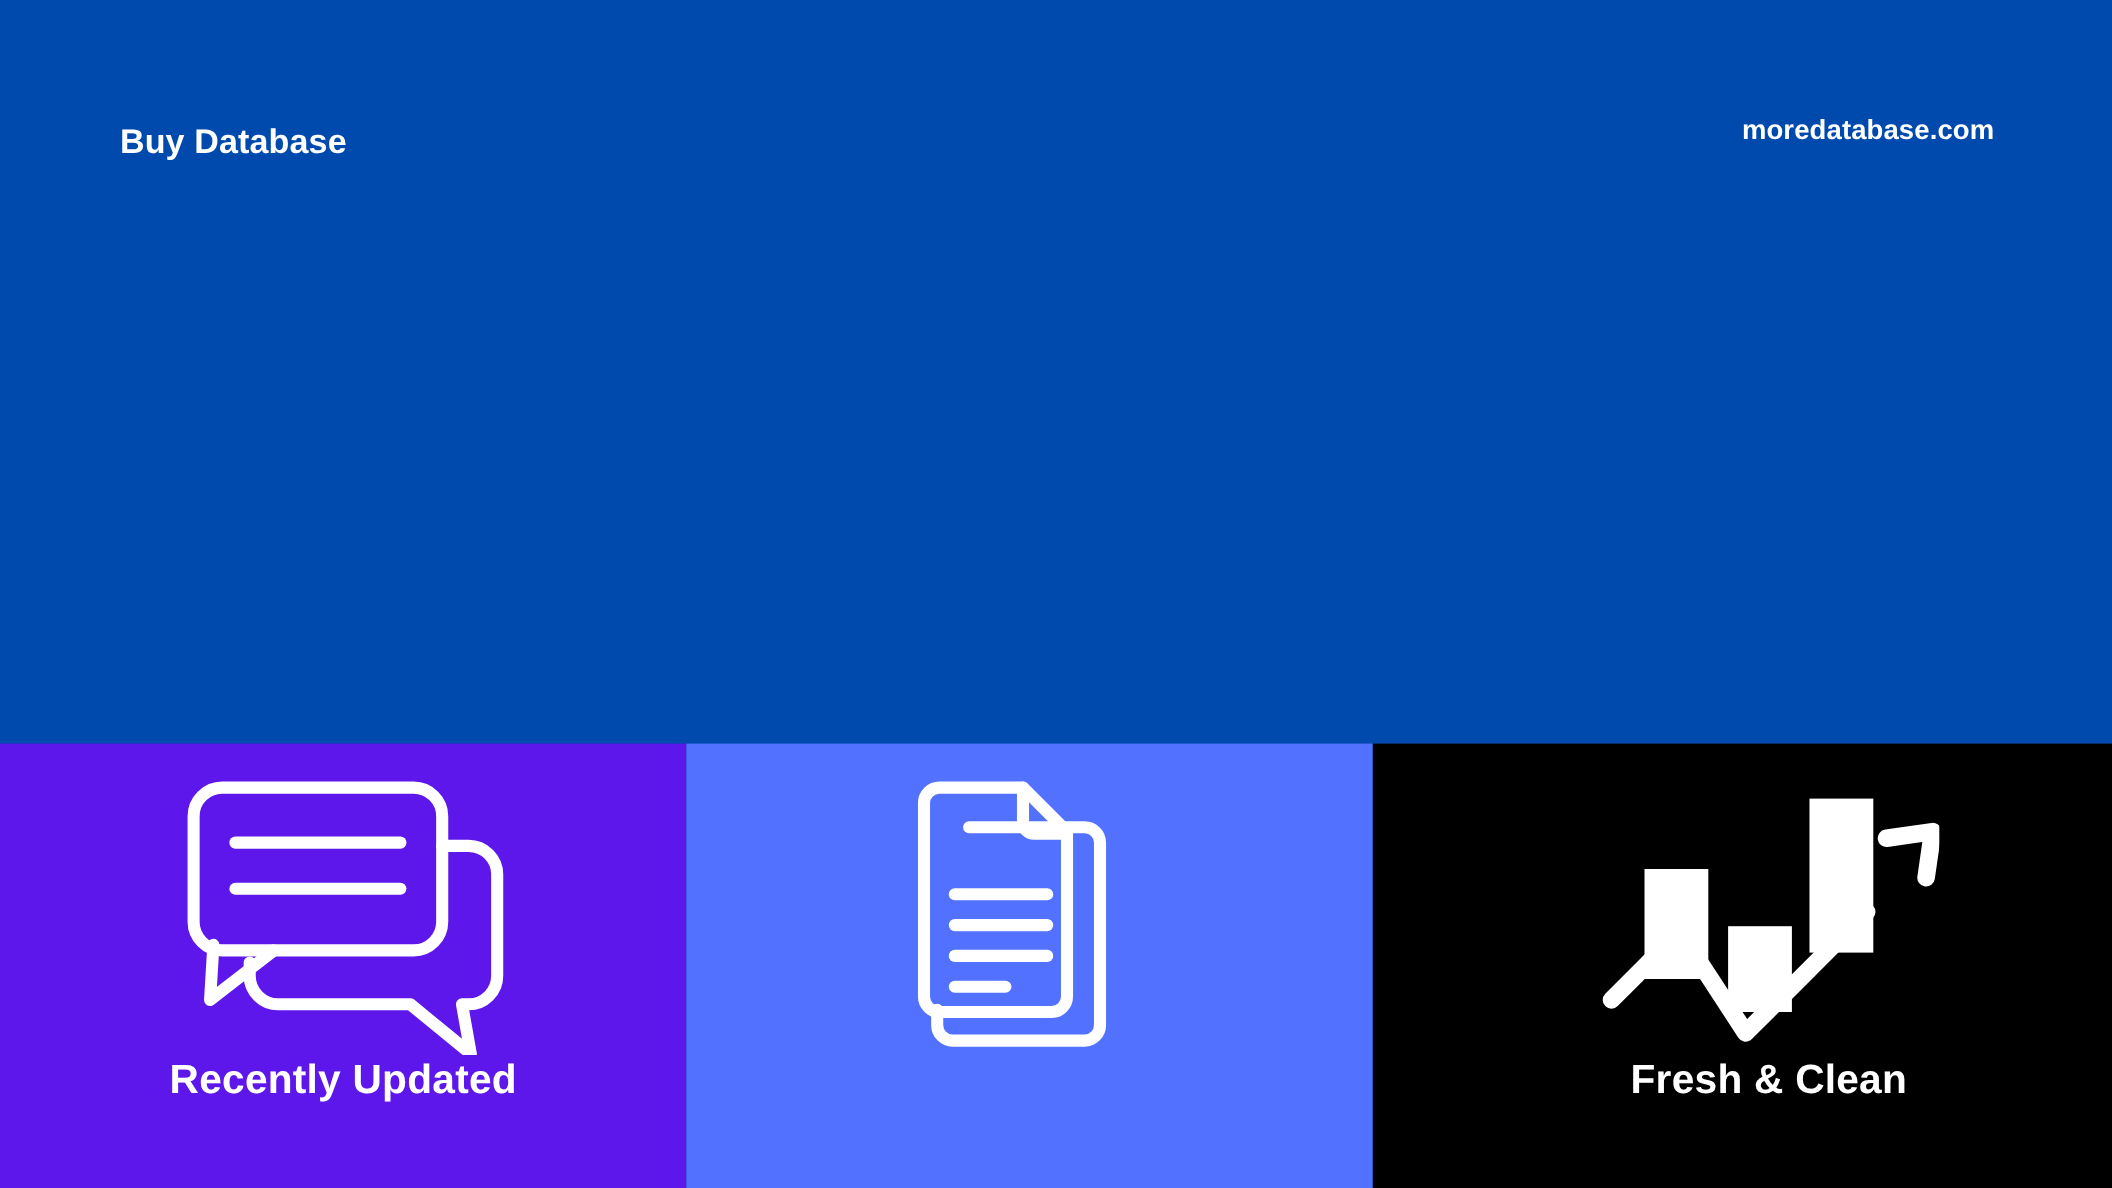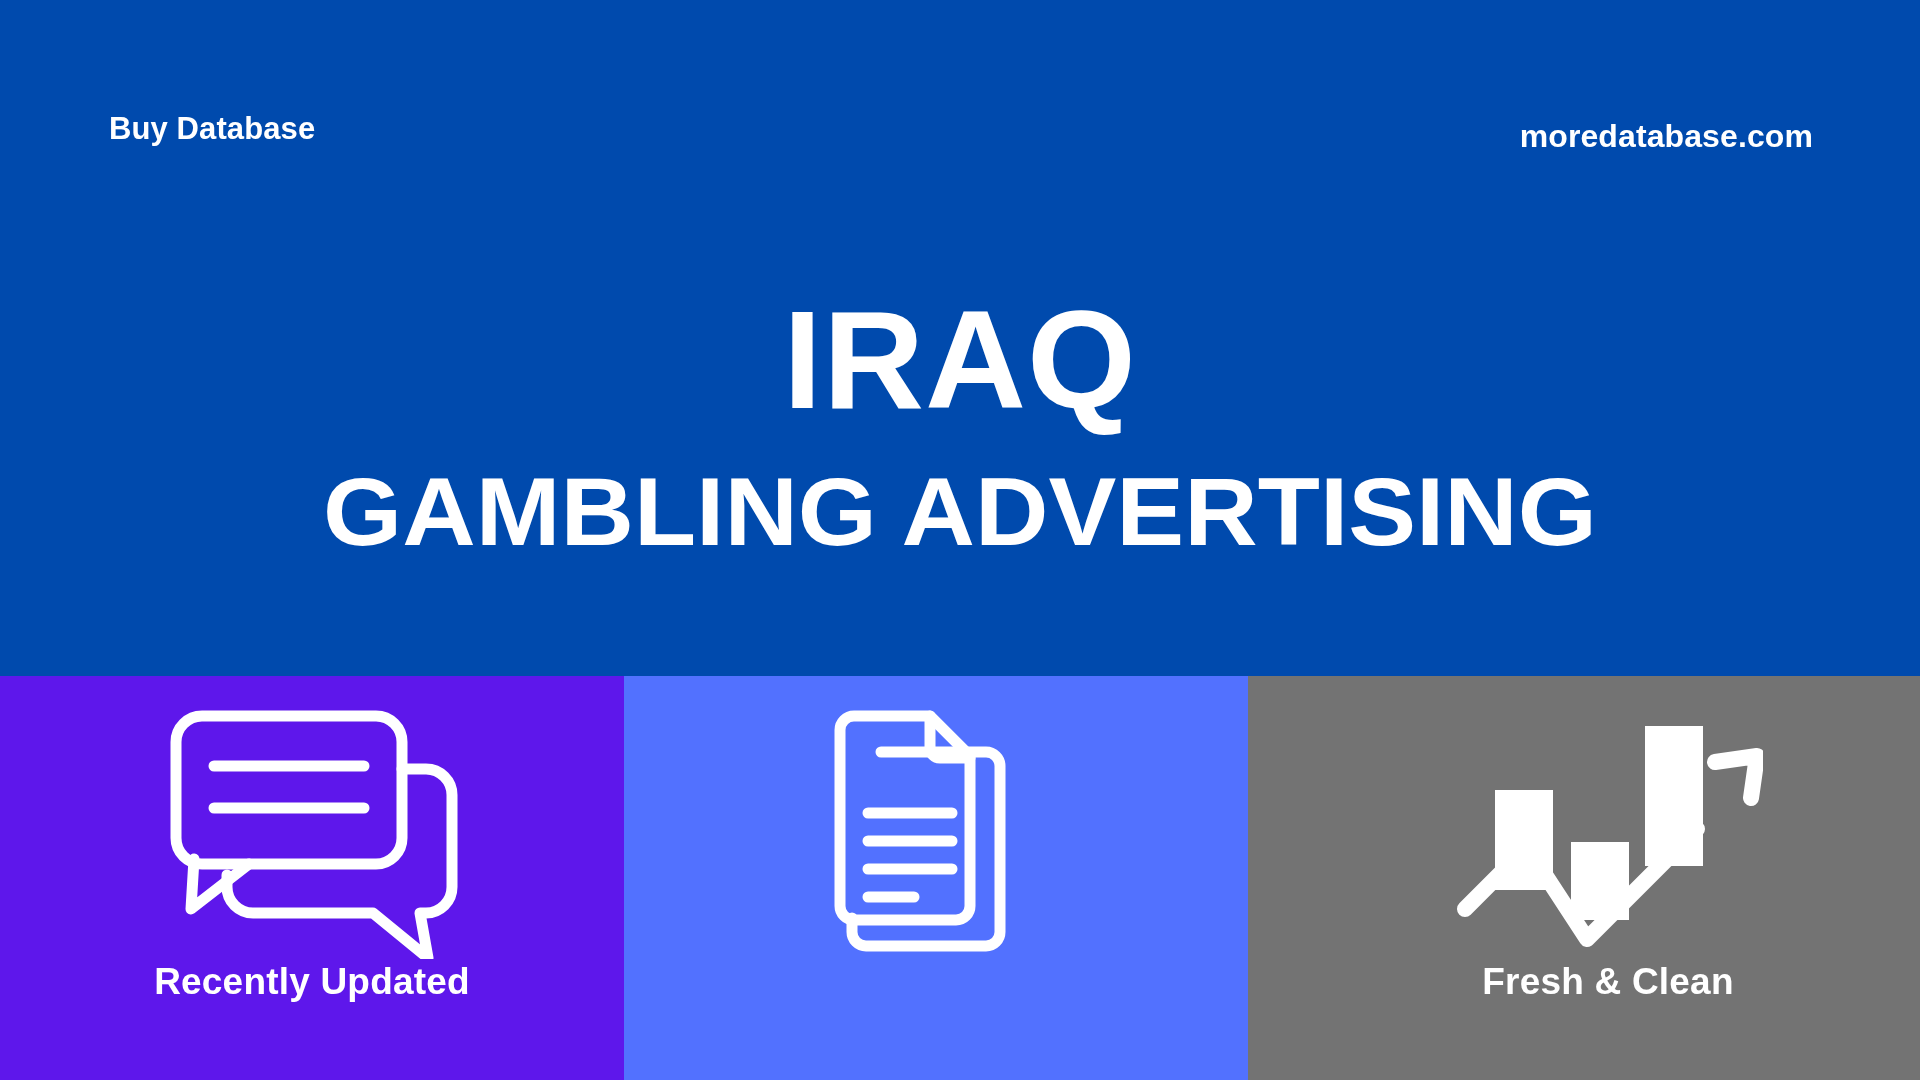--- a/index.html
+++ b/index.html
@@ -37,22 +37,22 @@
     font-size: 31px;
     font-weight: bold;
     color: #ffffff;
     letter-spacing: 0.1px;
     white-space: nowrap;
   }
 
   .brand-right {
     position: absolute;
     right: 107px;
-    top: 118px;
-    font-size: 32px;
+    top: 104px;
+    font-size: 25px;
     font-weight: bold;
     color: #ffffff;
     letter-spacing: 0.1px;
     white-space: nowrap;
   }
 
   .title-block {
     position: absolute;
     left: 0;
     right: 0;
@@ -93,21 +93,21 @@
     position: relative;
     display: flex;
     flex-direction: column;
     align-items: center;
     justify-content: flex-start;
     overflow: hidden;
   }
 
   .panel-0 { width: 640px;  background: #5E17EB; }
   .panel-1 { width: 640px;  background: #5271FF; }
-  .panel-2 { width: 640px;  background: #737373; padding-left: 48px; }
+  .panel-2 { width: 640px;  background: #000000; padding-left: 48px; }
 
   .panel-icon {
     margin-top: 28px;
     height: 255px;
     display: flex;
     align-items: center;
     justify-content: center;
   }
 
   .panel-label {
@@ -123,24 +123,20 @@
 <body>
 
 <div id="banner">
 
   <div class="header">
 
     <div class="brand-left">Buy Database</div>
 
     <div class="brand-right">moredatabase.com</div>
 
-    <div class="title-block">
-      <div class="title-main">IRAQ</div>
-      <div class="title-sub">GAMBLING ADVERTISING</div>
-    </div>
 
   </div>
 
   <div class="panels">
 
     <div class="panel panel-0">
       <div class="panel-icon">
         <svg width="300" height="255" viewBox="0 0 300 255" xmlns="http://www.w3.org/2000/svg">
 
           <path d="M240 65 h24 a26 26 0 0 1 26 26 v92 a26 26 0 0 1 -26 26 h-6 l8 45 -55 -45 h-120 a26 26 0 0 1 -26 -26 v-12" fill="none" stroke="#ffffff" stroke-width="11" stroke-linecap="round" stroke-linejoin="round"></path>

